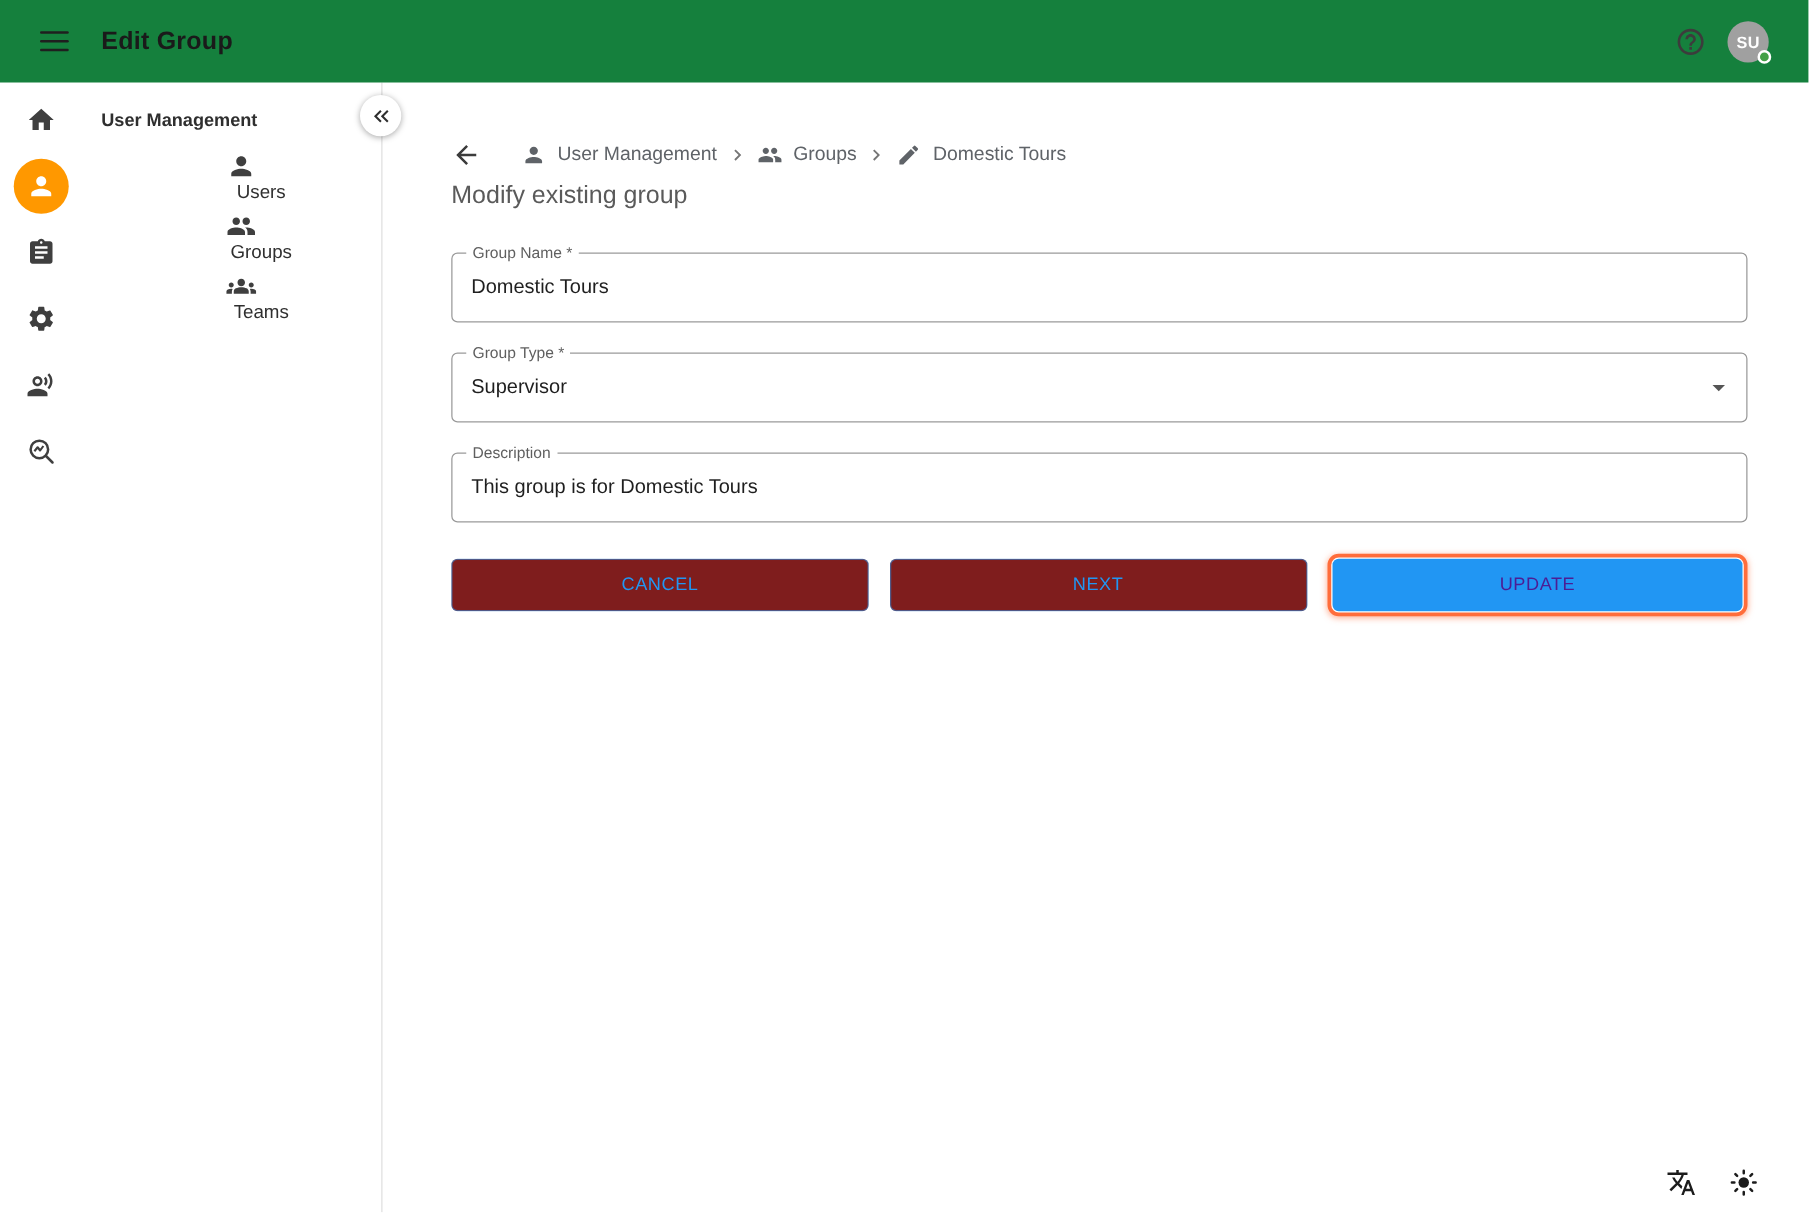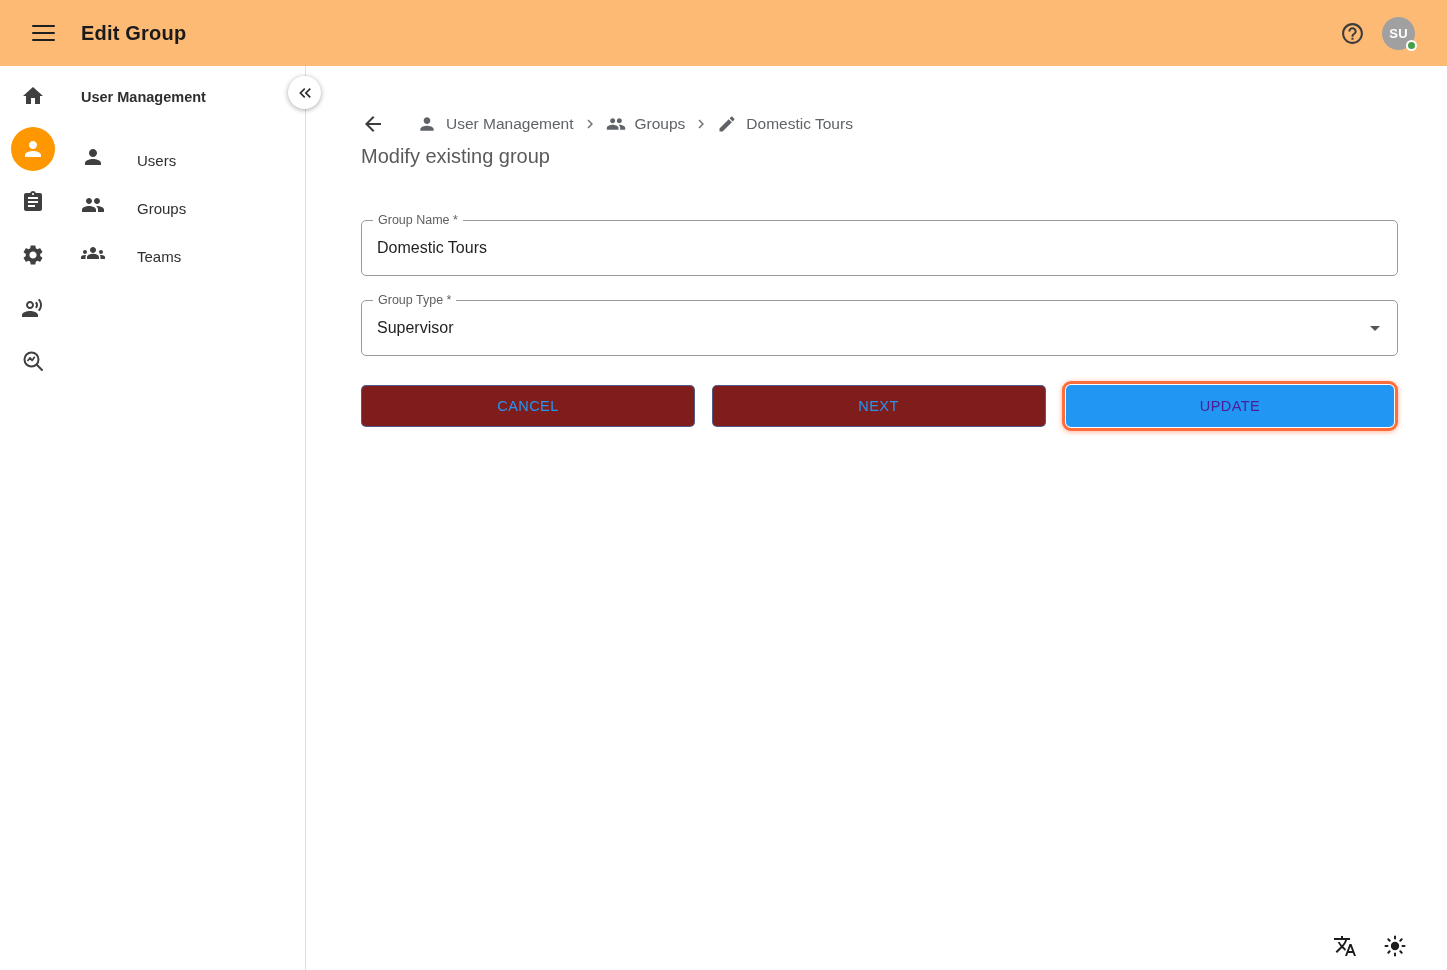--- a/index.html
+++ b/index.html
@@ -1,39 +1,39 @@
 <!DOCTYPE html>
 <html><head>
 <meta charset="utf-8">
 <style>
   * { margin:0; padding:0; box-sizing:border-box; }
   html,body { width:1447px; height:970px; background:#fff; font-family:"Liberation Sans", sans-serif; color:#212121; }
   .app { position:relative; width:1447px; height:970px; overflow:hidden; background:#fff; }
 
   
-  .appbar { position:absolute; top:0; left:0; right:0; height:66px; background:#fdba74; display:flex; align-items:center; padding:0 32px 0 30px; z-index:30; }
+  .appbar { position:absolute; top:0; left:0; right:0; height:66px; background:#15803d; display:flex; align-items:center; padding:0 32px 0 30px; z-index:30; }
   .hamburger { border:none; background:none; cursor:pointer; display:flex; flex-direction:column; gap:4.5px; padding:4px 2px; }
   .hamburger span { display:block; width:23px; height:2.6px; background:#1f1f1f; border-radius:1px; }
   .appbar-title { margin-left:24px; font-size:20px; font-weight:700; color:#1a1a1a; letter-spacing:0.2px; }
   .appbar-right { margin-left:auto; display:flex; align-items:center; gap:17px; }
   .icon-btn { border:none; background:none; cursor:pointer; color:#3c3c3c; display:flex; align-items:center; justify-content:center; padding:0; }
   .avatar { position:relative; width:33px; height:33px; border-radius:50%; background:#a0a0a0; color:#fff; display:flex; align-items:center; justify-content:center; font-size:13px; font-weight:700; cursor:pointer; letter-spacing:0.3px; }
   .avatar .status-dot { position:absolute; right:-2px; bottom:-1px; width:11px; height:11px; border-radius:50%; background:#43a047; border:2px solid #fff; }
 
   
   .rail { position:absolute; top:66px; left:0; width:65px; bottom:0; background:#fff; display:flex; flex-direction:column; align-items:center; padding-top:8px; gap:9px; z-index:20; }
   .rail-item { width:44px; height:44px; border-radius:50%; display:flex; align-items:center; justify-content:center; color:#3f3f3f; cursor:pointer; background:transparent; border:none; }
   .rail-item.active { background:#ff9800; color:#fff; }
   .rail-item svg { width:24px; height:24px; }
 
   
   .sidebar { position:absolute; top:66px; left:65px; width:241px; bottom:0; background:#fff; border-right:1px solid #e0e0e0; z-index:10; }
   .sidebar-header { padding:23px 16px 0 16px; font-size:14.5px; font-weight:700; color:#2f2f2f; }
   .sidebar-list { margin-top:16px; }
-  .sidebar-item { height:48px; display:flex; align-items:flex-end; padding-left:16px; cursor:pointer; color:#3f3f3f; }
+  .sidebar-item { height:48px; display:flex; align-items:center; padding-left:16px; cursor:pointer; color:#3f3f3f;flex-direction:column; }
   .sidebar-item svg { width:24px; height:24px; flex:none; }
   .sidebar-item .lbl { margin-left:32px; font-size:15px; color:#2f2f2f; }
   .collapse-btn { position:absolute; left:288px; top:76px; width:33px; height:33px; border-radius:50%; background:#fff; border:none; box-shadow:0 1px 5px rgba(0,0,0,0.35); cursor:pointer; display:flex; align-items:center; justify-content:center; color:#2f2f2f; z-index:40; }
 
   
   .main { position:absolute; top:66px; left:306px; right:0; bottom:0; background:#fff; padding:0 49px 0 55px; }
   .breadcrumb-row { margin-top:44px; display:flex; align-items:center; height:28px; }
   .back-btn { border:none; background:none; cursor:pointer; color:#3c3c3c; padding:0; margin-right:32px; display:flex; }
   .crumb { display:flex; align-items:center; gap:9px; color:#5f6368; font-size:15.5px; cursor:pointer; }
   .crumb svg { width:20px; height:20px; }
@@ -44,21 +44,21 @@
 
   
   .stepper { margin-top:34px; display:flex; align-items:center; width:1037px; }
   .step { display:flex; align-items:center; gap:10px; flex:none; }
   .step-circle { width:24px; height:24px; border-radius:50%; background:#2196f3; color:#fff; display:flex; align-items:center; justify-content:center; font-size:13px; font-weight:500; }
   .step-circle svg { width:16px; height:16px; }
   .step-label { font-size:15px; font-weight:600; color:#1f1f1f; }
   .step-connector { flex:1; height:1px; background:#dfdfdf; margin:0 12px; }
 
   
-  .form { margin-top:52px; width:1037px; }
+  .form { margin-top:34px; width:1037px; }
   .field { position:relative; width:1037px; height:56px; border:1px solid #9a9a9a; border-radius:5px; background:#fff; margin-bottom:24px; }
   .field-label { position:absolute; top:-8px; left:11px; background:#fff; padding:0 5px; font-size:12.5px; color:#5f5f5f; line-height:15px; }
   .field input { position:absolute; inset:0; width:100%; height:100%; border:none; outline:none; background:transparent; padding:0 15px; font-size:16px; color:#1f1f1f; font-family:inherit; border-radius:5px; }
   .select-value { position:absolute; left:15px; top:50%; transform:translateY(-50%); font-size:16px; color:#1f1f1f;text-align:center; }
   .select-arrow { position:absolute; right:10px; top:50%; transform:translateY(-50%); color:#555; display:flex; }
   .select-field { cursor:pointer; }
 
   
   .buttons-row { display:flex; align-items:center; justify-content:space-between; width:1037px; margin-top:25px; }
   .btn { height:42px; border-radius:5px; font-size:14.5px; font-weight:500; letter-spacing:0.45px; cursor:pointer; font-family:inherit; }
@@ -244,20 +244,24 @@
       <div class="field select-field">
         <span class="field-label">Group Type *</span>
         <span class="select-value">Supervisor</span>
         <span class="select-arrow">
           <svg width="24" height="24" viewBox="0 0 24 24" fill="currentColor">
               <path d="M7 10l5 5 5-5z"></path>
             </svg>
         </span>
       </div>
 
+      <div class="field">
+        <span class="field-label">Description</span>
+        <input type="text" value="This group is for Domestic Tours" style="">
+      </div>
 
       <div class="buttons-row">
         <button class="btn btn-outlined">CANCEL</button>
         <button class="btn btn-outlined">NEXT</button>
         <div class="update-highlight">
           <button class="btn btn-primary">UPDATE</button>
         </div>
       </div>
 
     </div>

